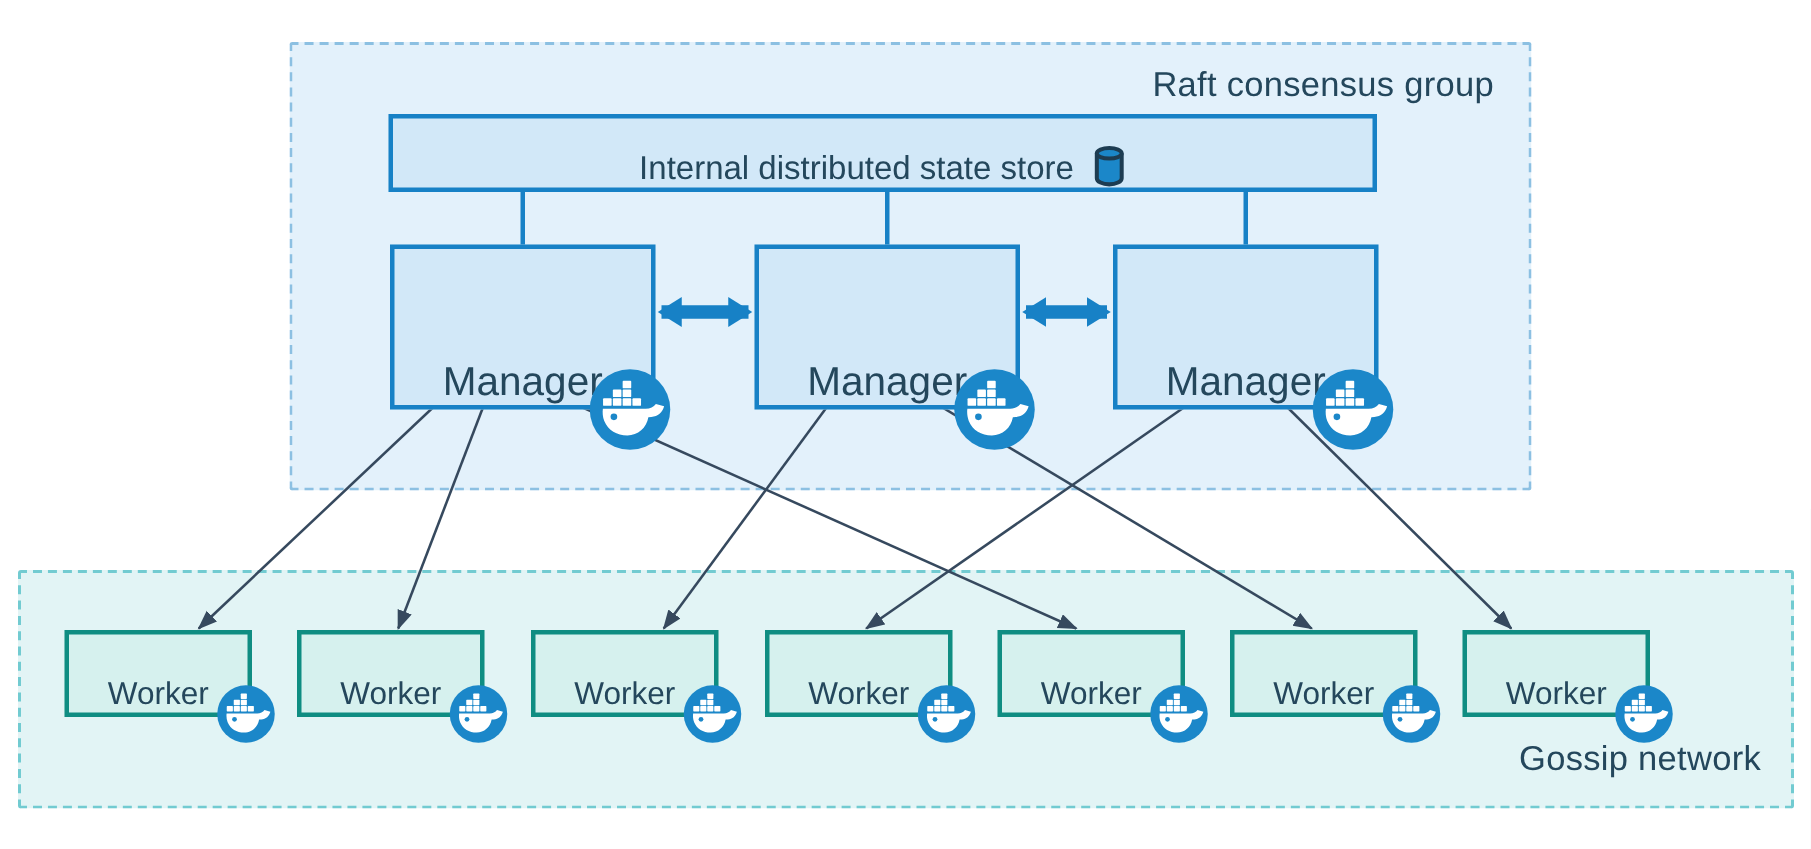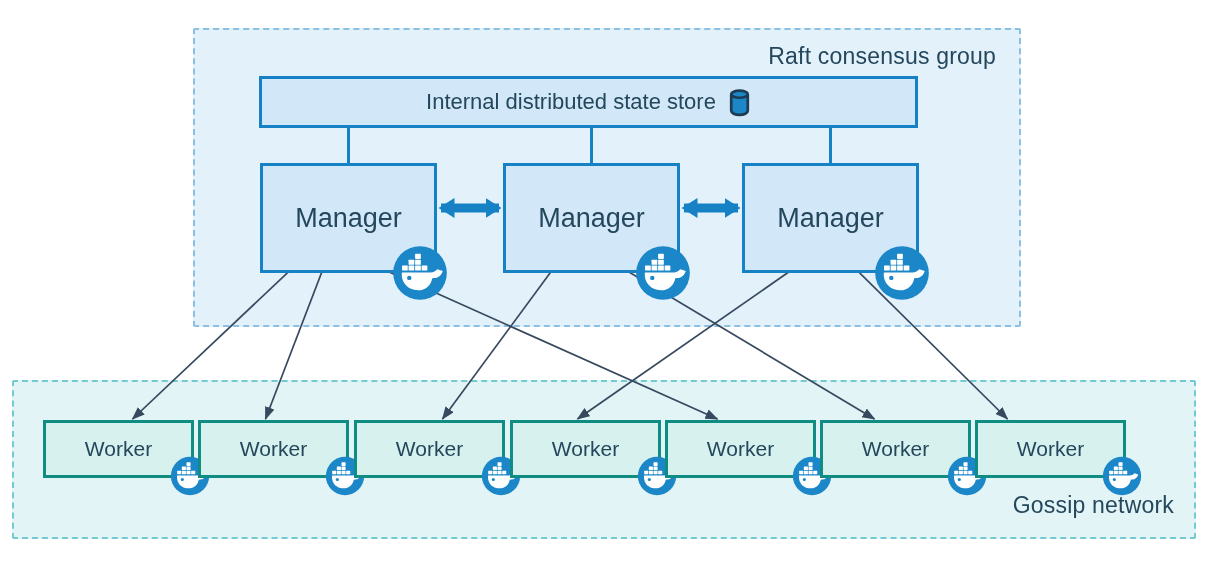--- a/index.html
+++ b/index.html
@@ -12,31 +12,31 @@
     position:relative;width:1207px;height:566px;background:#ffffff;overflow:hidden;
     font-family:"Liberation Sans", sans-serif;
   }
   .group{position:absolute;border:2px dashed;border-radius:2px;}
   .raft-group{left:193px;top:28px;width:824px;height:295px;background:var(--raft-fill);border-color:var(--raft-border);}
   .gossip-group{left:12px;top:380px;width:1180px;height:155px;background:var(--gossip-fill);border-color:var(--gossip-border);}
   .group-label{position:absolute;color:var(--text);font-size:23px;text-align:right;letter-spacing:.2px;}
   .raft-label{left:640px;top:43px;width:356px;}
   .gossip-label{left:820px;top:492px;width:354px;}
   #connectors{position:absolute;left:0;top:0;pointer-events:none;}
-  .node{position:absolute;display:flex;align-items:center;justify-content:center;box-sizing:border-box;}
+  .node{position:absolute;display:flex;align-items:flex-end;justify-content:center;box-sizing:border-box;}
   .store-box{
     left:259px;top:76px;width:659px;height:52px;background:var(--blue-fill);
     border:3px solid var(--blue-border);color:var(--text);font-size:22px;gap:12px;
   }
   .manager{
     top:163px;width:177px;height:110px;background:var(--blue-fill);
     border:3px solid var(--blue-border);color:var(--text);font-size:27px;
   }
   .worker{
-    top:420px;width:151px;height:58px;background:var(--teal-fill);
+    top:420px;width:125px;height:58px;background:var(--teal-fill);
     border:3px solid var(--teal-border);color:var(--text);font-size:21px;
   }
   .docker-badge{position:absolute;}
   .manager .docker-badge{width:56px;height:56px;right:-14px;bottom:-31px;}
   .worker .docker-badge{width:40px;height:40px;right:-19px;bottom:-21px;}
   .cyl-icon{width:23px;height:29px;flex:0 0 auto;}
 </style>
 </head>
 <body>
 

